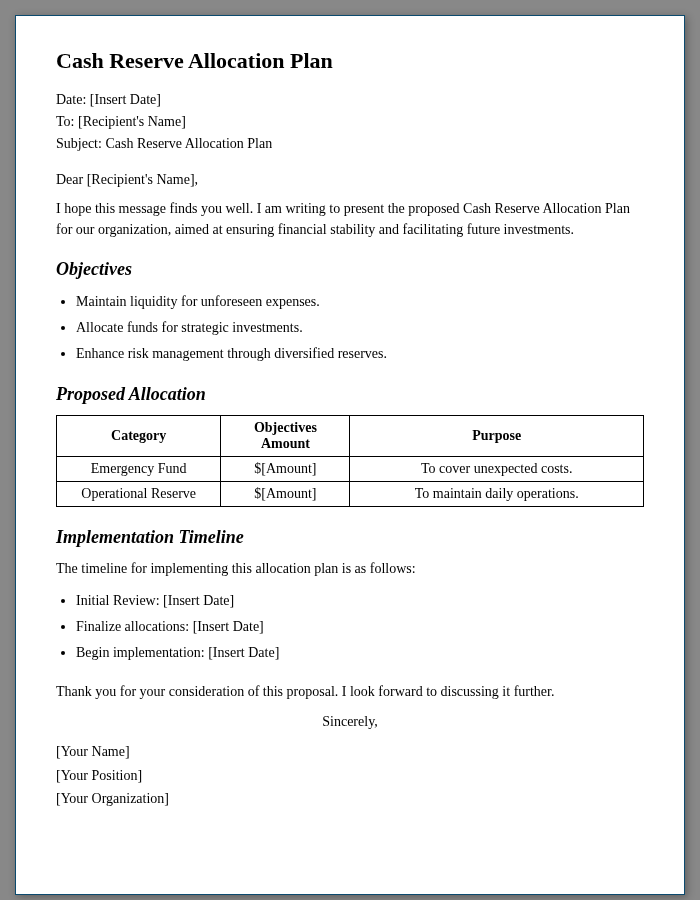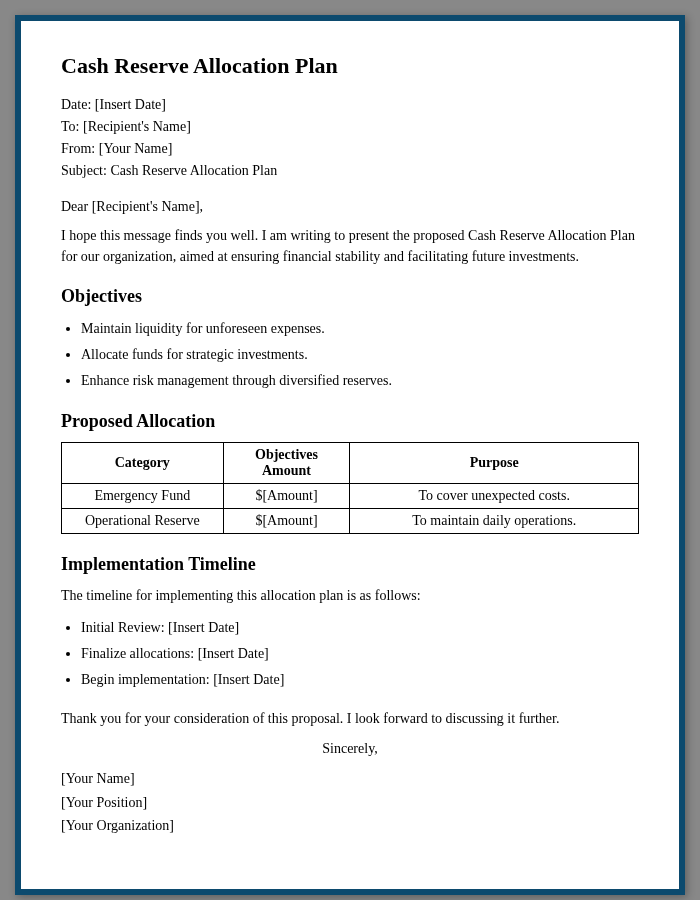--- a/index.html
+++ b/index.html
@@ -17,21 +17,21 @@
       font-family: "Times New Roman", Times, serif;
       font-size: 14px;
     }
 
     .page {
       width: 670px;
       min-height: 880px;
       background: #fff;
       margin: 15px auto;
       padding: 32px 40px 32px 40px;
-      border: 6px solid #0c4a6e;
+      border: 1px solid #0c4a6e;
       box-shadow: 2px 2px 8px rgba(0,0,0,0.3);
       color: #000;
     }
 
     .doc-title {
       font-size: 22px;
       font-weight: bold;
       margin-bottom: 18px;
       border-bottom: none;
     }
@@ -51,20 +51,21 @@
       font-size: 14px;
       line-height: 1.5;
       margin-bottom: 18px;
     }
 
     .section-heading {
       font-size: 18px;
       font-weight: bold;
       margin-bottom: 10px;
       margin-top: 19px;
+      font-style: italic;
     }
 
     .bullet-list {
       margin-left: 20px;
       margin-bottom: 16px;
       font-size: 14px;
       line-height: 1.7;
     }
 
     .bullet-list li {
@@ -128,21 +129,20 @@
   </style>
 </head>
 <body>
 
 <div class="page">
 
   <h1 class="doc-title">Cash Reserve Allocation Plan</h1>
 
   <p class="meta-line">Date: [Insert Date]</p>
   <p class="meta-line">To: [Recipient's Name]</p>
-  <p class="meta-line">From: [Your Name]</p>
   <p class="meta-line">Subject: Cash Reserve Allocation Plan</p>
 
   <p class="greeting">Dear [Recipient's Name],</p>
   <p class="intro-paragraph">I hope this message finds you well. I am writing to present the proposed Cash Reserve Allocation Plan for our organization, aimed at ensuring financial stability and facilitating future investments.</p>
 
   <h2 class="section-heading">Objectives</h2>
   <ul class="bullet-list">
     <li>Maintain liquidity for unforeseen expenses.</li>
     <li>Allocate funds for strategic investments.</li>
     <li>Enhance risk management through diversified reserves.</li>

